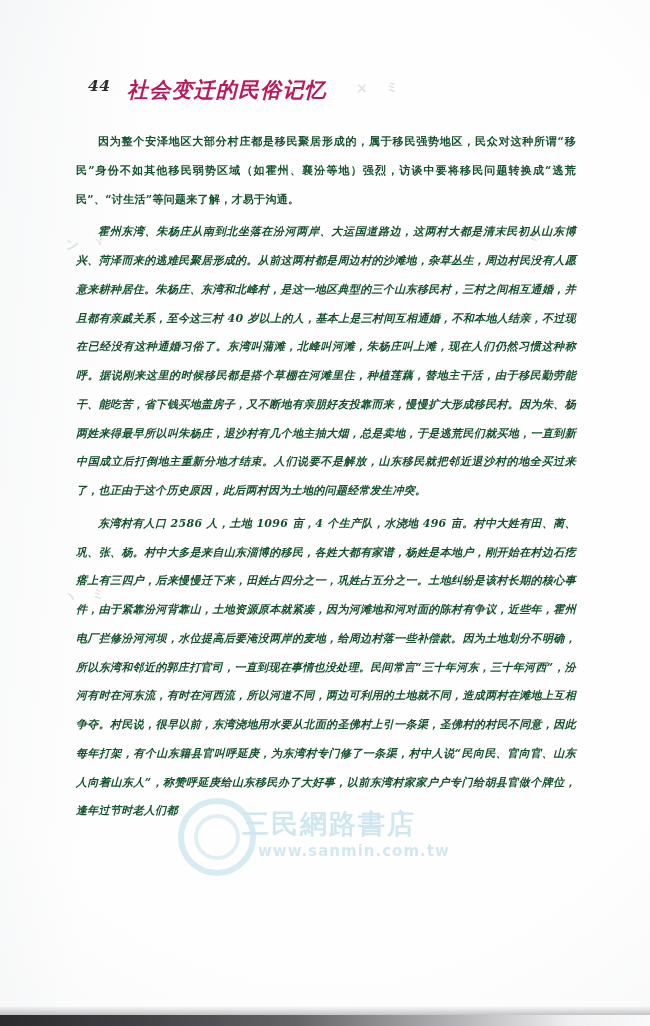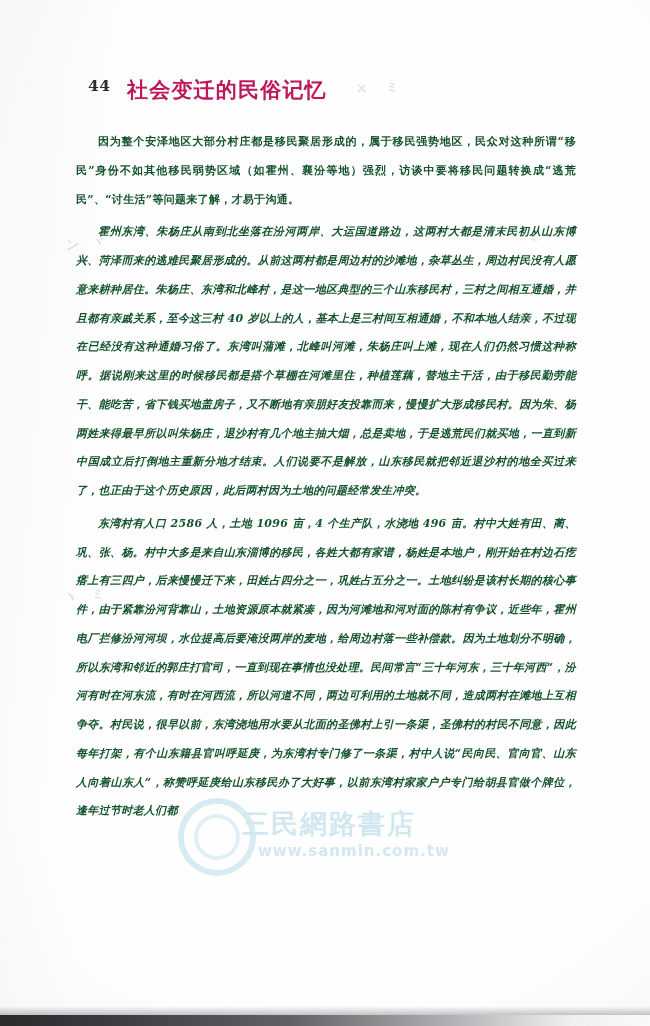--- a/index.html
+++ b/index.html
@@ -116,20 +116,21 @@
   }
 
   
   #header {
     position: absolute;
     left: 0;
     top: 76px;
     width: 514px;
     height: 26px;
     z-index: 3;
+    font-style: italic;
   }
   #page-number {
     position: absolute;
     left: 88px;
     top: 0;
     font-family: "DejaVu Serif", "Liberation Serif", serif;
     font-size: 15.5px;
     font-weight: 700;
     color: #2d2d2d;
     letter-spacing: 0.5px;

